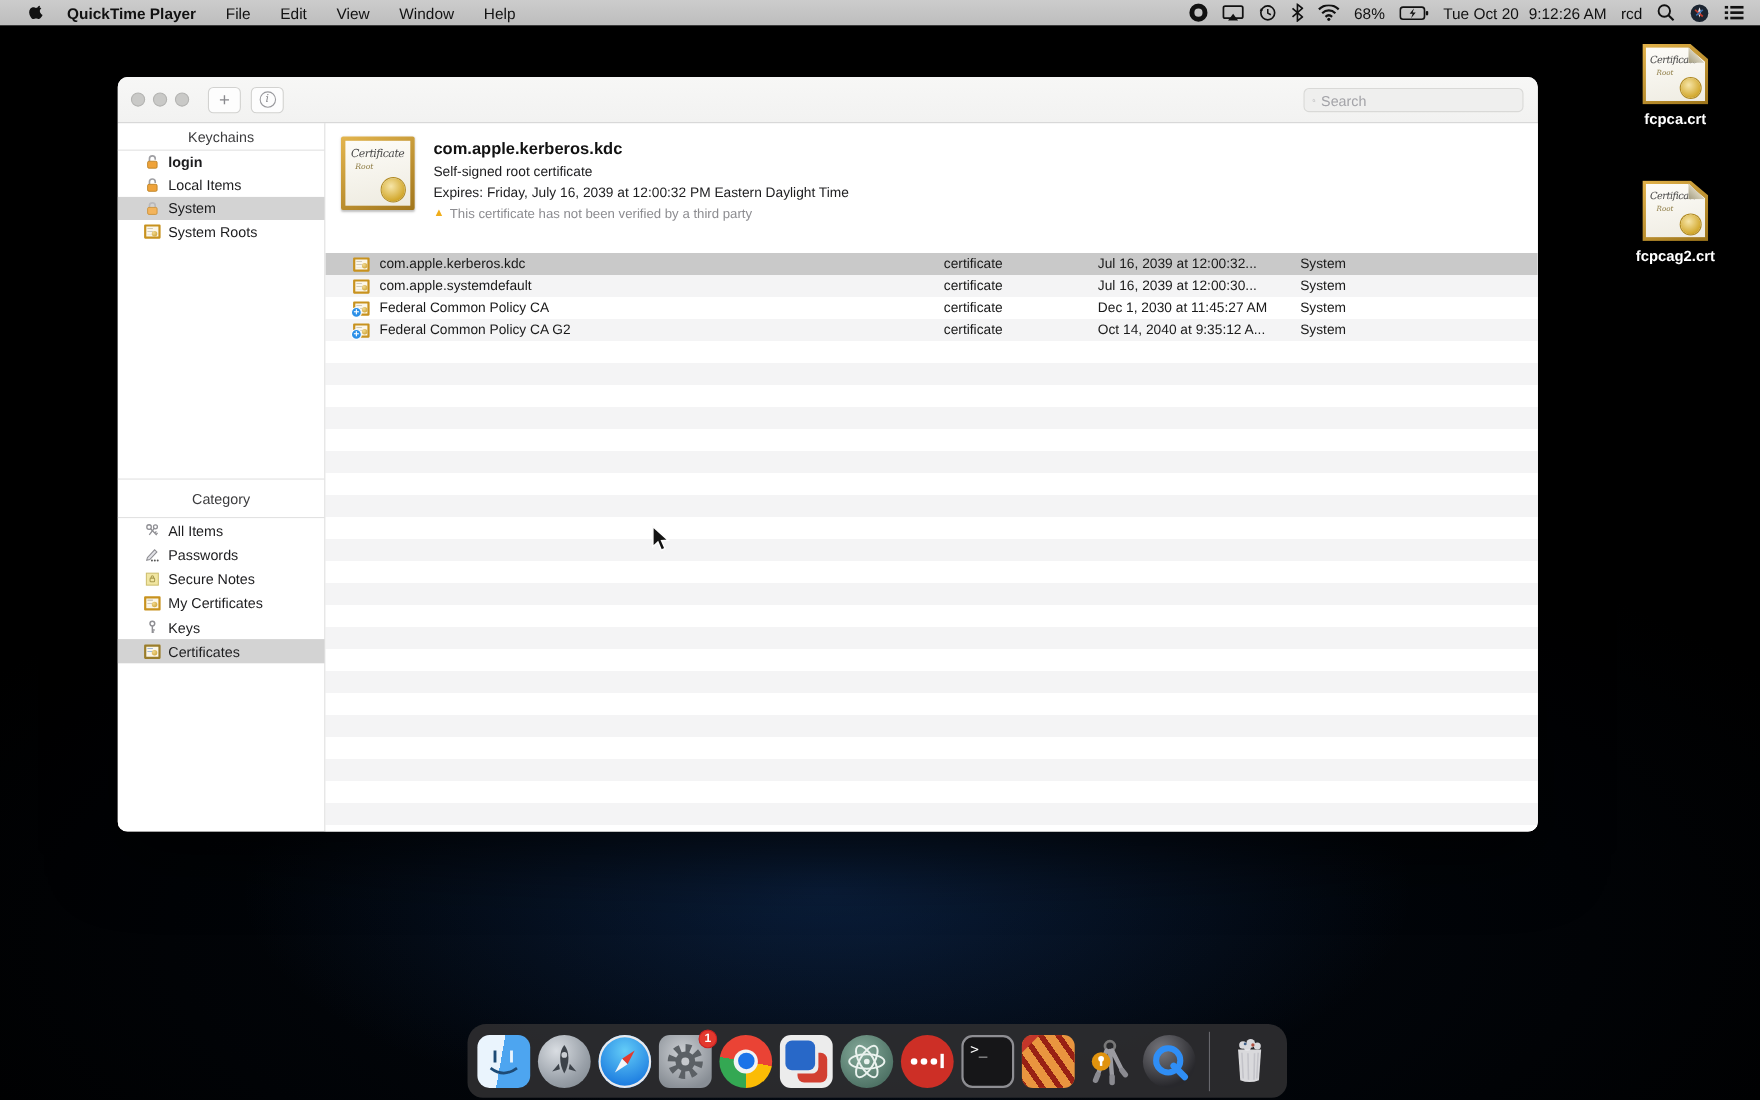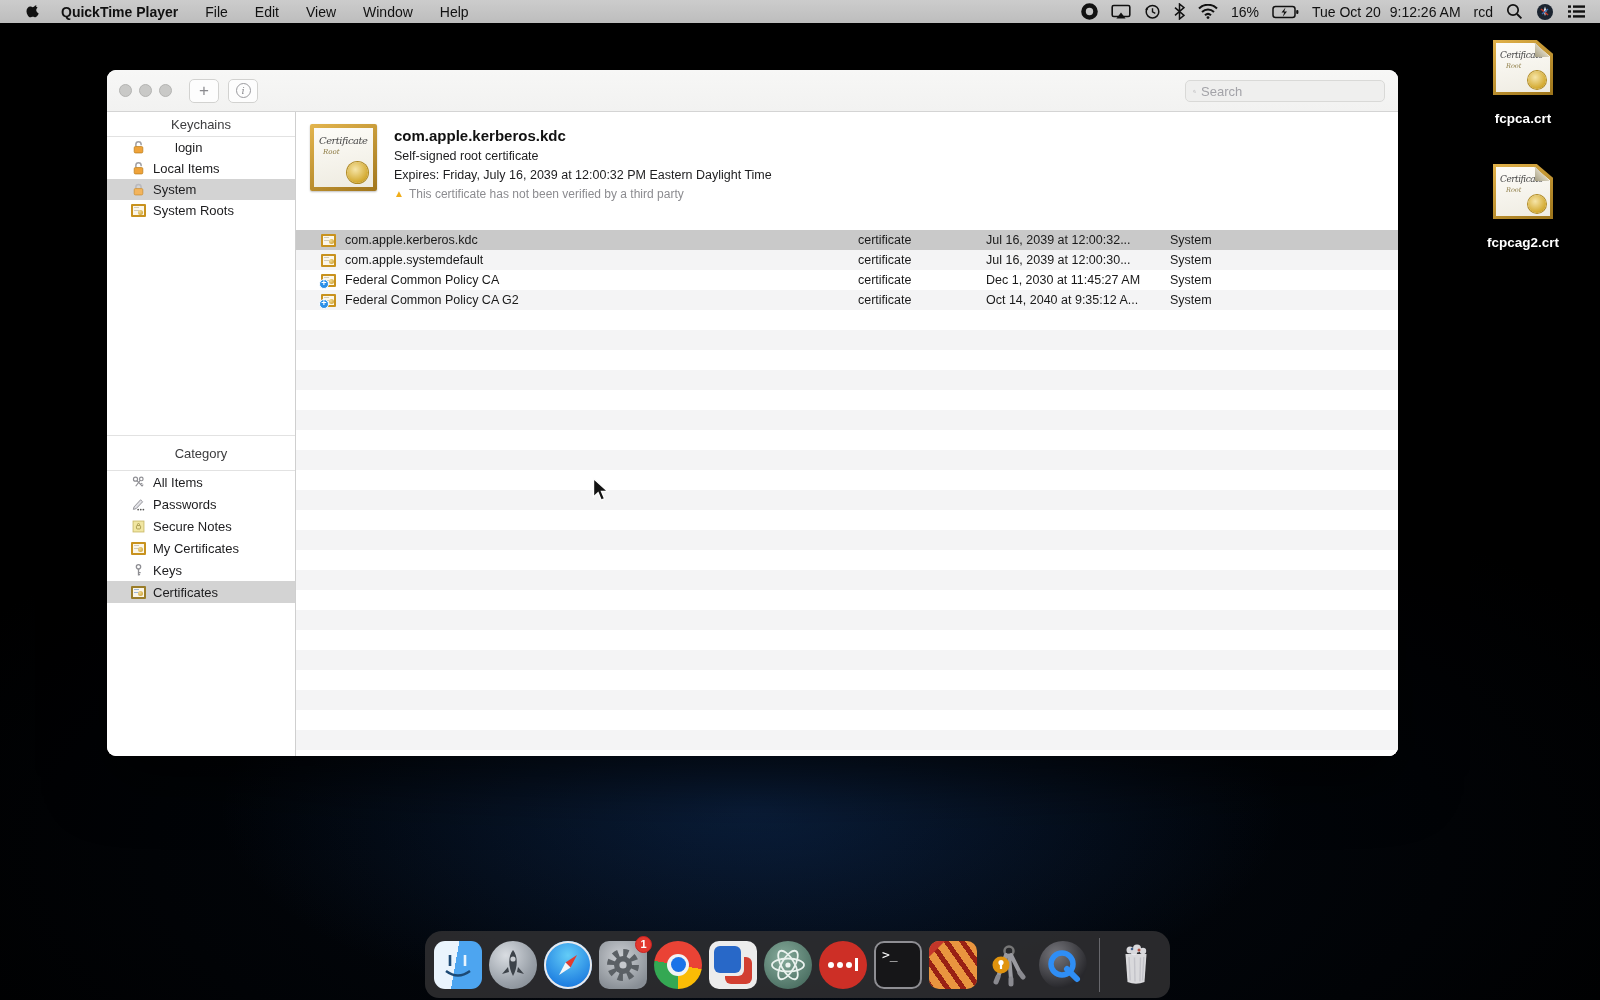--- a/index.html
+++ b/index.html
@@ -53,21 +53,21 @@
     position:absolute; top:3px; right:3px; width:15px; height:14px;
     background:linear-gradient(225deg, rgba(0,0,0,0) 50%, #d8d2bd 50%, #a39c80);
   }
   .cert-word { font-family:"DejaVu Serif","Liberation Serif",serif; font-style:italic; font-size:9px; color:#4a4a4a; text-align:left; padding:7px 0 0 4px; letter-spacing:-0.5px; }
   .cert-root { font-family:"DejaVu Serif","Liberation Serif",serif; font-style:italic; font-size:6.5px; color:#8d7b43; padding:2px 0 0 10px; }
   .cert-seal {
     position:absolute; right:4px; bottom:3px; width:18px; height:18px; border-radius:50%;
     background:radial-gradient(circle at 40% 35%, #f6e5a8, #d3a92f 70%, #a87e18);
     box-shadow:0 0 0 1px #b08a22;
   }
-  .desk-file-label { margin-top:16px; font-size:13.5px; font-weight:bold; color:#fff; text-shadow:0 1px 3px #000, 0 0 2px #000; }
+  .desk-file-label { margin-top:6px; font-size:13.5px; font-weight:bold; color:#fff; text-shadow:0 1px 3px #000, 0 0 2px #000; }
 
   
   .window {
     position:absolute; left:107px; top:70px; width:1291px; height:686px;
     border-radius:9px; overflow:hidden; background:#fff;
     box-shadow:0 22px 60px rgba(0,0,0,0.65), 0 0 1px rgba(0,0,0,0.6);
     display:flex; flex-direction:column;
   }
   .toolbar {
     height:42px; flex:0 0 42px; background:linear-gradient(#f7f7f6,#f2f2f1);
@@ -96,21 +96,21 @@
   .sidebar { width:189px; flex:0 0 189px; background:#ffffff; border-right:1px solid #cfcfcf; font-size:13px; }
   .side-header {
     height:25px; display:flex; align-items:center; justify-content:center;
     color:#3c3c3e; border-bottom:1px solid #e2e2e2; font-size:13px;
   }
   .side-header.cat { margin-top:214px; border-top:1px solid #e2e2e2; height:36px; }
   .side-item { height:21px; display:flex; align-items:center; gap:7px; padding-left:23px; color:#1c1c1e; }
   .side-item.cat-item { height:22px; }
   .side-item.selected { background:#d3d3d3; }
   .side-item .icn { width:16px; height:16px; flex:0 0 16px; display:flex; align-items:center; justify-content:center; }
-  .side-item.bold span.lbl { font-weight:normal;margin-left:22px; }
+  .side-item.bold span.lbl { font-weight:bold; }
 
   
   .cert-mini {
     position:relative; width:15px; height:13px; display:inline-block;
     background:#fbf6e9; border:2px solid #c8921e; border-radius:1px;
   }
   .cert-mini::before {
     content:""; position:absolute; left:1px; top:1px; right:5px; height:6px;
     background:repeating-linear-gradient(#cfcabb 0 1px, transparent 1px 3px);
   }
@@ -161,21 +161,21 @@
 
   .list {
     flex:1; position:relative;
     background:repeating-linear-gradient(180deg,#ffffff 0 20px,#f4f4f5 20px 40px);
   }
   .row { height:20px; display:flex; align-items:center; font-size:12.5px; color:#1a1a1a; }
   .row.selected { background:#c9c9c9; }
   .rc { display:flex; align-items:center; padding-left:7px; height:100%; }
   .rc-name { width:555px; padding-left:25px; gap:9px; }
   .rc-kind { width:128px; }
-  .rc-exp { width:184px; }
+  .rc-exp { width:184px;margin-left:12px; }
   .rc-key { width:95px; }
 
   
   .dock {
     position:absolute; left:425px; top:931px; width:745px; height:67px;
     background:rgba(46,46,48,0.90); border-radius:17px 17px 14px 14px;
     display:flex; align-items:center; padding:0 9px; gap:7px; z-index:40;
   }
   .dicon { width:48px; height:48px; position:relative; flex:0 0 auto; }
   .dicon svg { position:absolute; inset:0; }
@@ -238,21 +238,21 @@
     </svg>
     <svg width="11" height="17" viewBox="0 0 11 17">
       <path d="M1 4.6 L10 12.4 L5.5 16 V1 L10 4.6 L1 12.4" fill="none" stroke="#111" stroke-width="1.5"></path>
     </svg>
     <svg width="20" height="15" viewBox="0 0 20 15">
       <path d="M1 4.5 C6 -0.5 14 -0.5 19 4.5" fill="none" stroke="#111" stroke-width="2"></path>
       <path d="M4 8 C7.5 4.6 12.5 4.6 16 8" fill="none" stroke="#111" stroke-width="2"></path>
       <path d="M7 11.3 C8.8 9.6 11.2 9.6 13 11.3" fill="none" stroke="#111" stroke-width="2"></path>
       <circle cx="10" cy="13.6" r="1.4" fill="#111"></circle>
     </svg>
-    <span class="mb-txt">16%</span>
+    <span class="mb-txt">68%</span>
     <svg width="27" height="14" viewBox="0 0 27 14">
       <rect x="1" y="1.5" width="22" height="11" rx="2.5" fill="none" stroke="#111" stroke-width="1.5"></rect>
       <rect x="24.2" y="5" width="2.2" height="4" rx="1" fill="#111"></rect>
       <path d="M13.5 2.5 L9.5 7.6 H12.2 L10.8 11.7 L15 6.4 H12.2 Z" fill="#111"></path>
     </svg>
     <span class="mb-txt">Tue Oct 20</span>
     <span class="mb-txt" style="margin-left:-4px">9:12:26 AM</span>
     <span class="mb-txt">rcd</span>
     <svg width="17" height="17" viewBox="0 0 17 17">
       <circle cx="7" cy="7" r="5.2" fill="none" stroke="#111" stroke-width="1.7"></circle>

